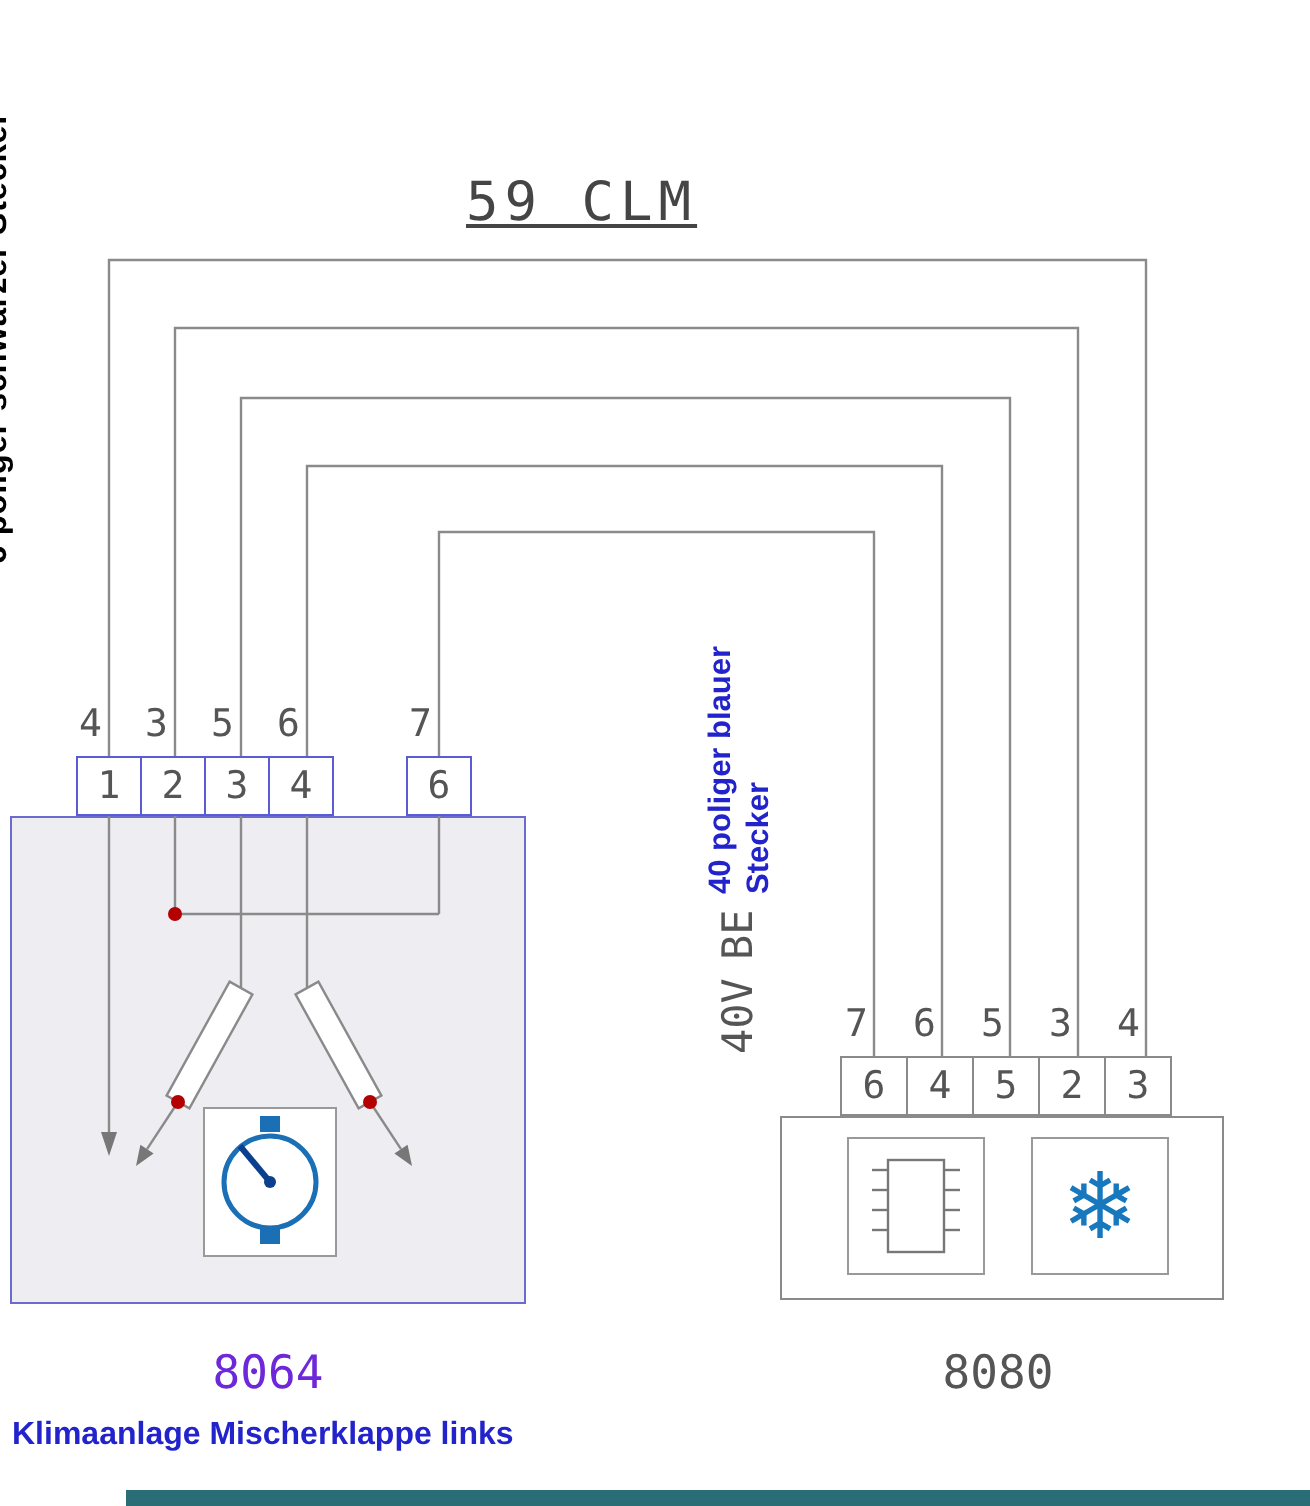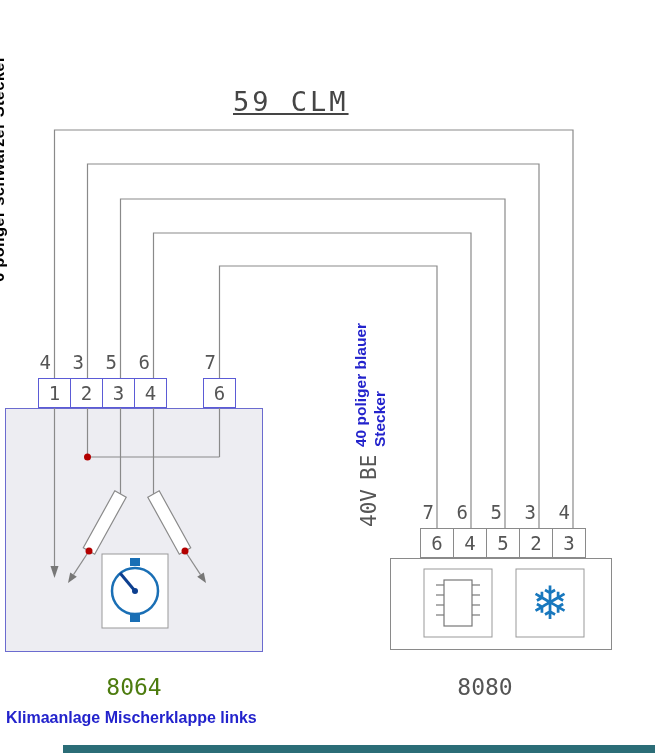--- a/index.html
+++ b/index.html
@@ -143,19 +143,19 @@
   </div>
 
   <div class="pin-row" style="left:420px;top:528px;">
     <div class="pin gray cad">6</div>
     <div class="pin gray cad">4</div>
     <div class="pin gray cad">5</div>
     <div class="pin gray cad">2</div>
     <div class="pin gray cad">3</div>
   </div>
 
-  <div class="id-label blue-id cad" style="left:79px;top:674px;color:#4d7c0f;">8064</div>
-  <div class="id-label cad" style="left:430px;top:674px;text-align:center;">8080</div>
+  <div class="id-label blue-id cad" style="left:79px;top:674px;color:#6d28d9;">8064</div>
+  <div class="id-label cad" style="left:444px;top:674px;text-align:center;">8080</div>
 
   <div class="name-label" style="left:6px;top:709px;font-size:16px;color:#2323cc;">Klimaanlage Mischerklappe links</div>
 
   <div class="abs bottom-bar"></div>
 </div>
 
 </body></html>

